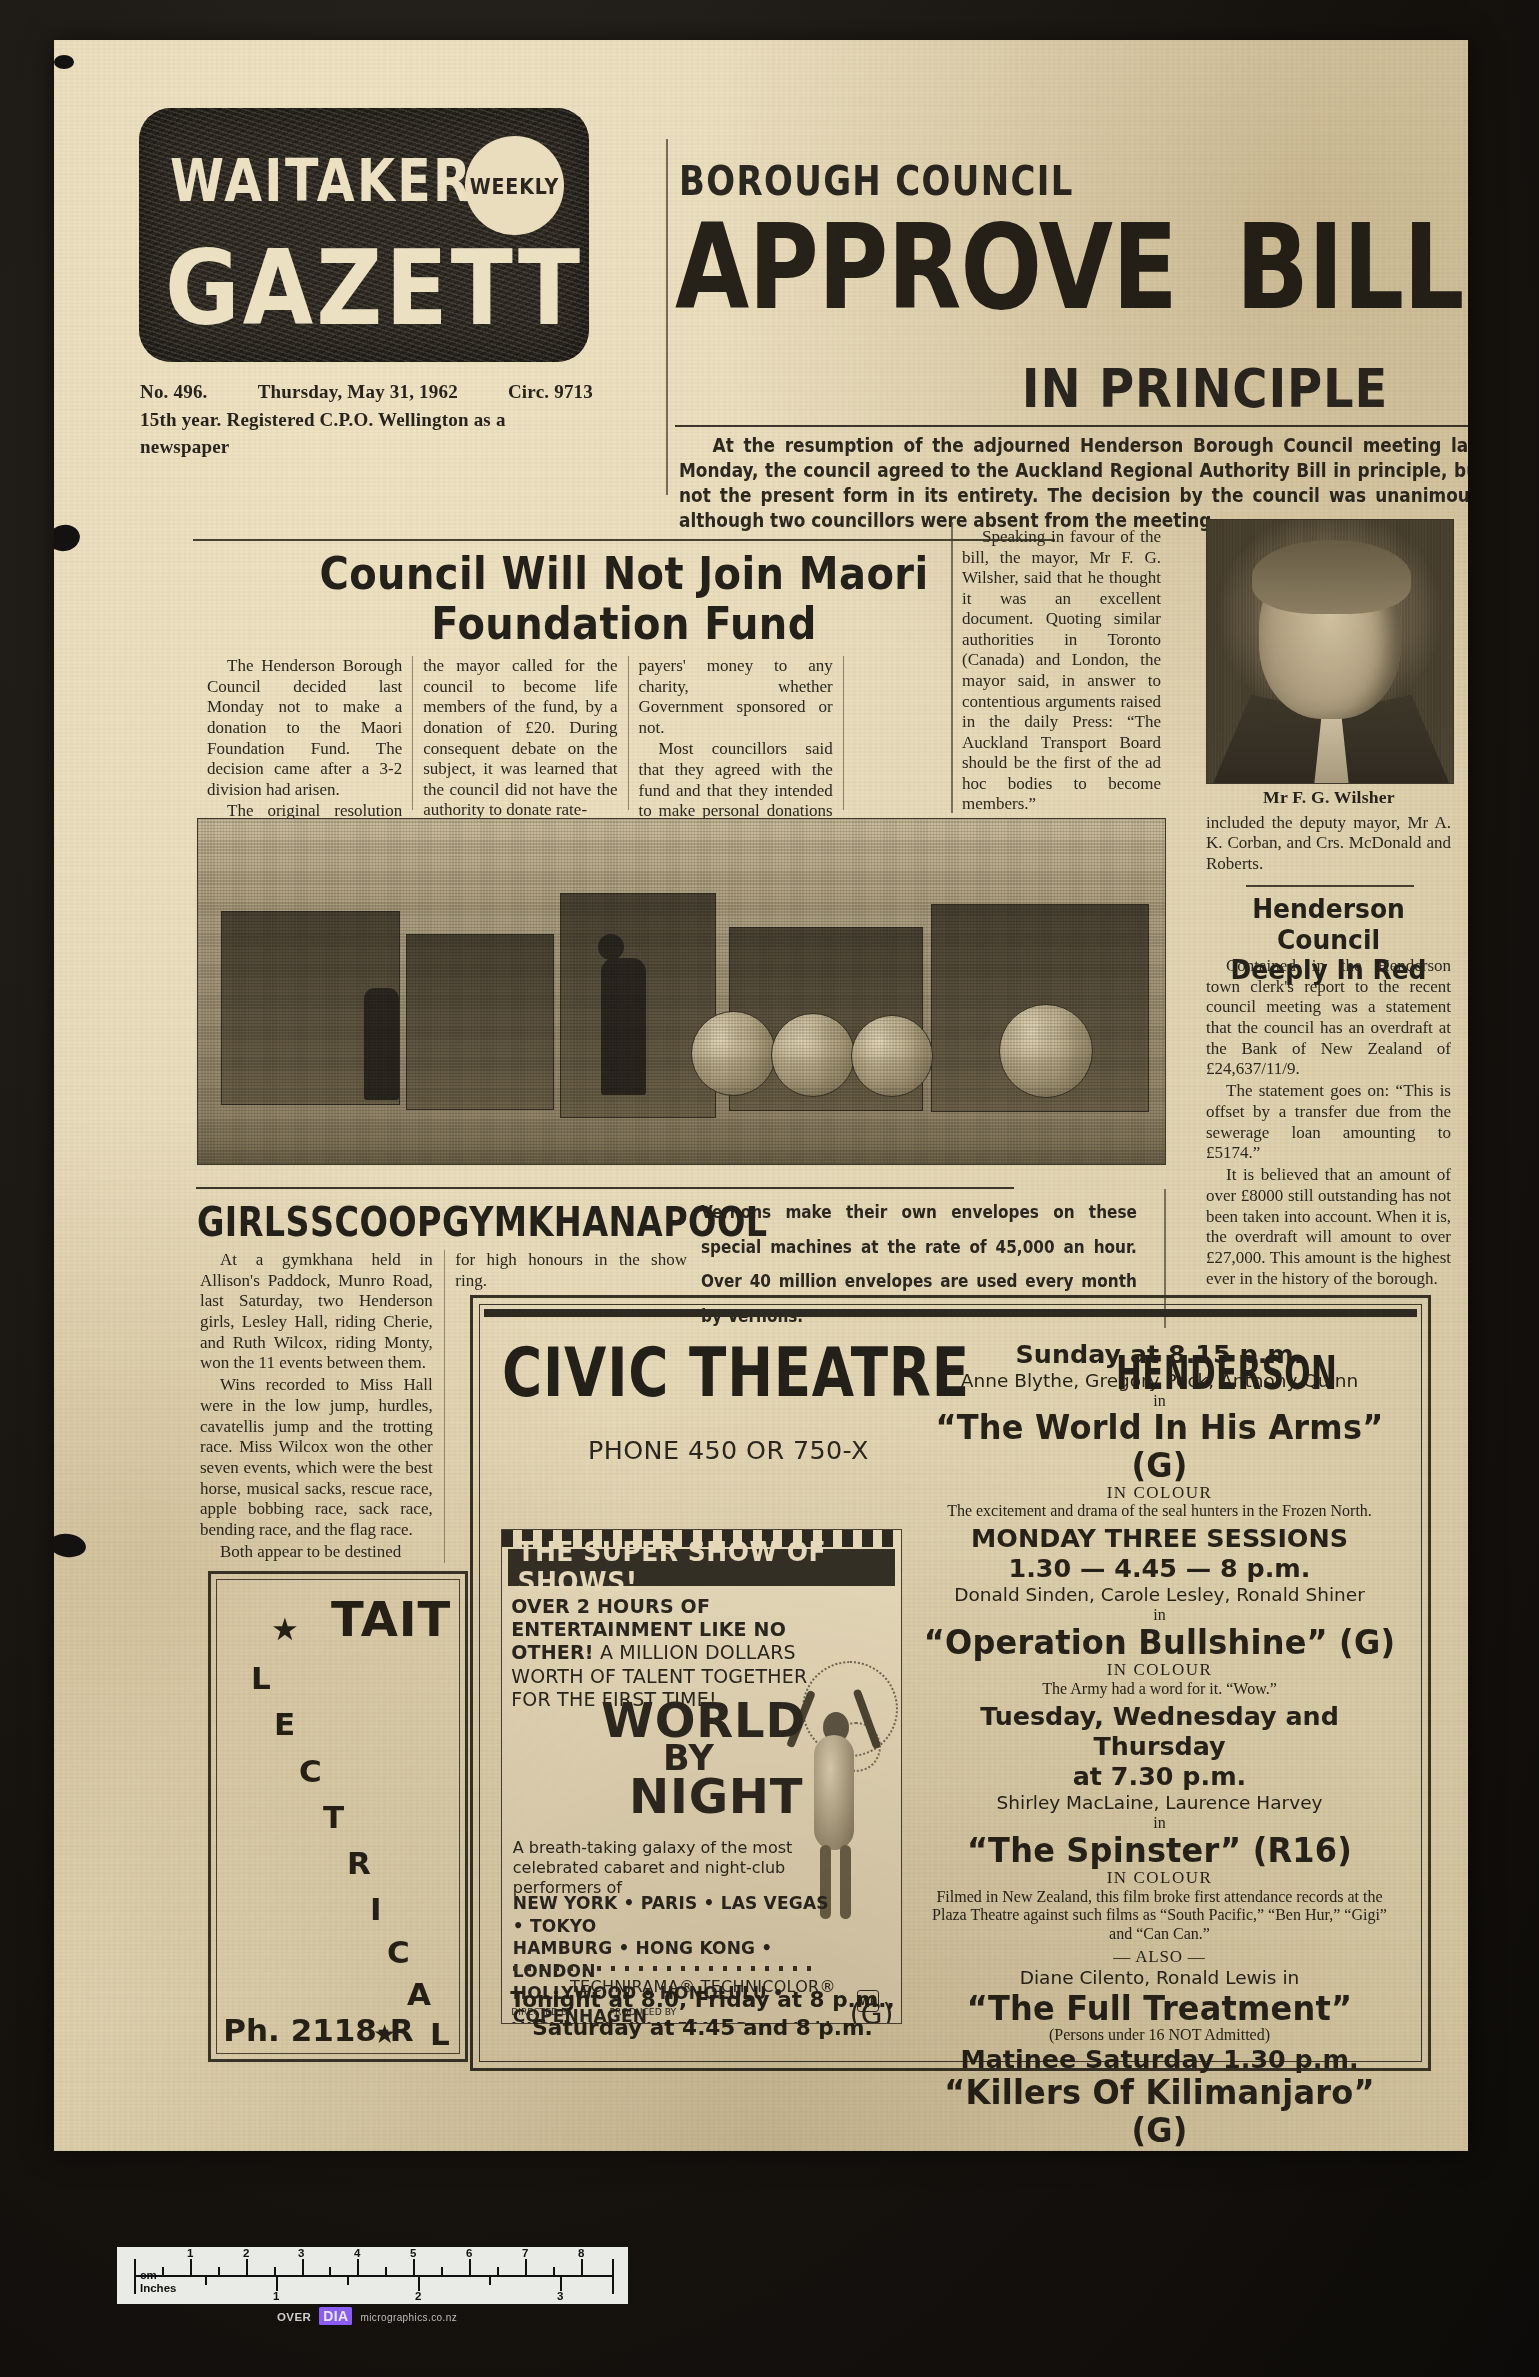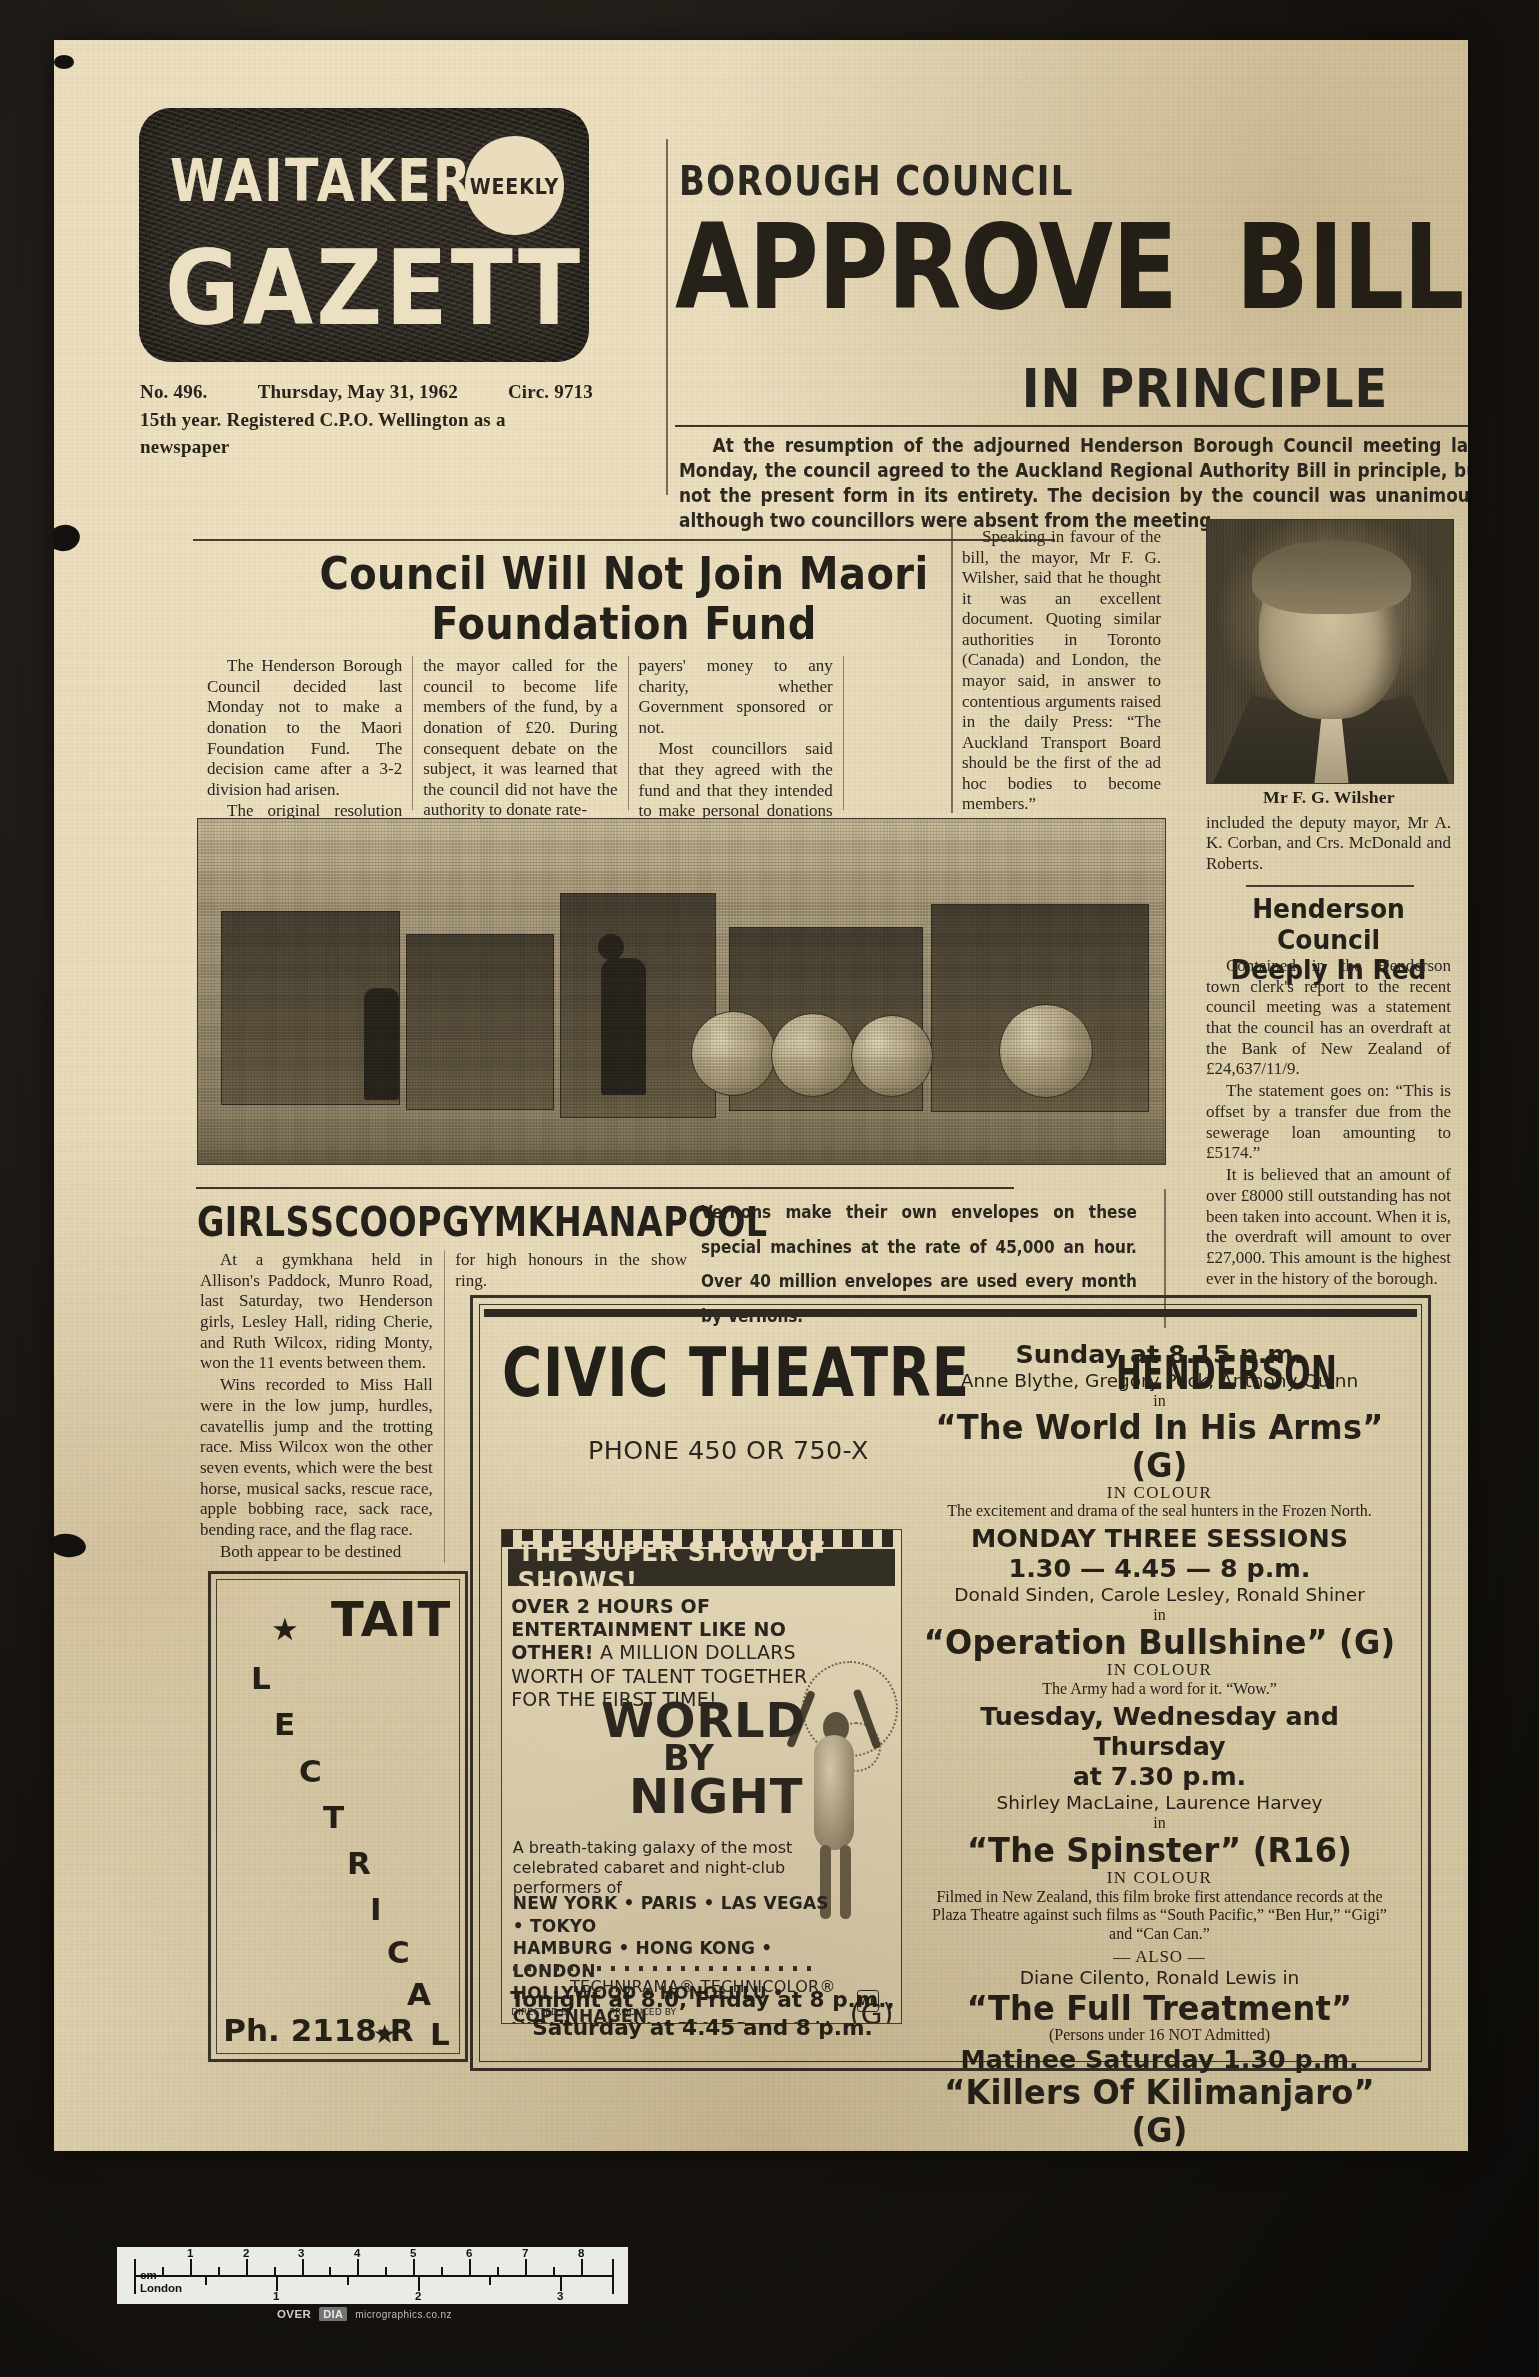--- a/index.html
+++ b/index.html
@@ -363,22 +363,22 @@
   .ruler .inlab{position:absolute;left:23px;top:35px;font-family:"Liberation Sans",sans-serif;
     font-size:11.5px;font-weight:700;color:#111;}
   .ruler .tk{position:absolute;background:#111;width:1.5px;}
   .ruler .tnum{position:absolute;font-family:"Liberation Sans",sans-serif;font-size:11.5px;
     font-weight:700;color:#111;}
   .nzms{
     position:absolute;left:277px;top:2307px;z-index:8;
     font-family:"Liberation Sans",sans-serif;font-size:11.5px;font-weight:700;color:#cfcfcf;
     letter-spacing:0.4px;
   }
-  .nzms .logo{display:inline-block;background:#737373;color:#e8e8e8;padding:0.8px 3.8px;
-    margin:0 4.6px;font-size:11px;border-radius:1.5px;}
+  .nzms .logo{display:inline-block;background:#8b5cf6;color:#e8e8e8;padding:0.8px 3.8px;
+    margin:0 4.6px;font-size:14px;border-radius:1.5px;}
   .nzms .url{font-weight:400;color:#bdbdbd;font-size:10px;}
 </style>
 </head>
 <body>
 
 <div class="scan-bg"></div>
 
 <div class="sheet">
 
   <div class="masthead">
@@ -602,21 +602,21 @@
   <div class="tear" style="left:-6.2px;top:485px;width:32px;height:26px;transform:rotate(-12deg);"></div>
   <div class="tear" style="left:-4.6px;top:1494px;width:37px;height:23px;transform:rotate(8deg);"></div>
   <div class="tear" style="left:0px;top:15.4px;width:20px;height:14px;"></div>
 </div>
 
 <div class="ruler">
   <div class="bar"></div>
   <div class="endL"></div>
   <div class="endR"></div>
   <div class="cmlab">cm</div>
-  <div class="inlab">London</div>
+  <div class="inlab">Inches</div>
   <div id="ruler-ticks">
       <div class="tk" style="left: 73px; top: 12.3px; height: 15.4px;"></div>
       <div class="tnum" style="left: 70px; top: 0px;">1</div>
       <div class="tk" style="left: 45px; top: 20px; height: 7.7px;"></div>
       <div class="tk" style="left: 129px; top: 12.3px; height: 15.4px;"></div>
       <div class="tnum" style="left: 126px; top: 0px;">2</div>
       <div class="tk" style="left: 101px; top: 20px; height: 7.7px;"></div>
       <div class="tk" style="left: 185px; top: 12.3px; height: 15.4px;"></div>
       <div class="tnum" style="left: 181px; top: 0px;">3</div>
       <div class="tk" style="left: 157px; top: 20px; height: 7.7px;"></div>

